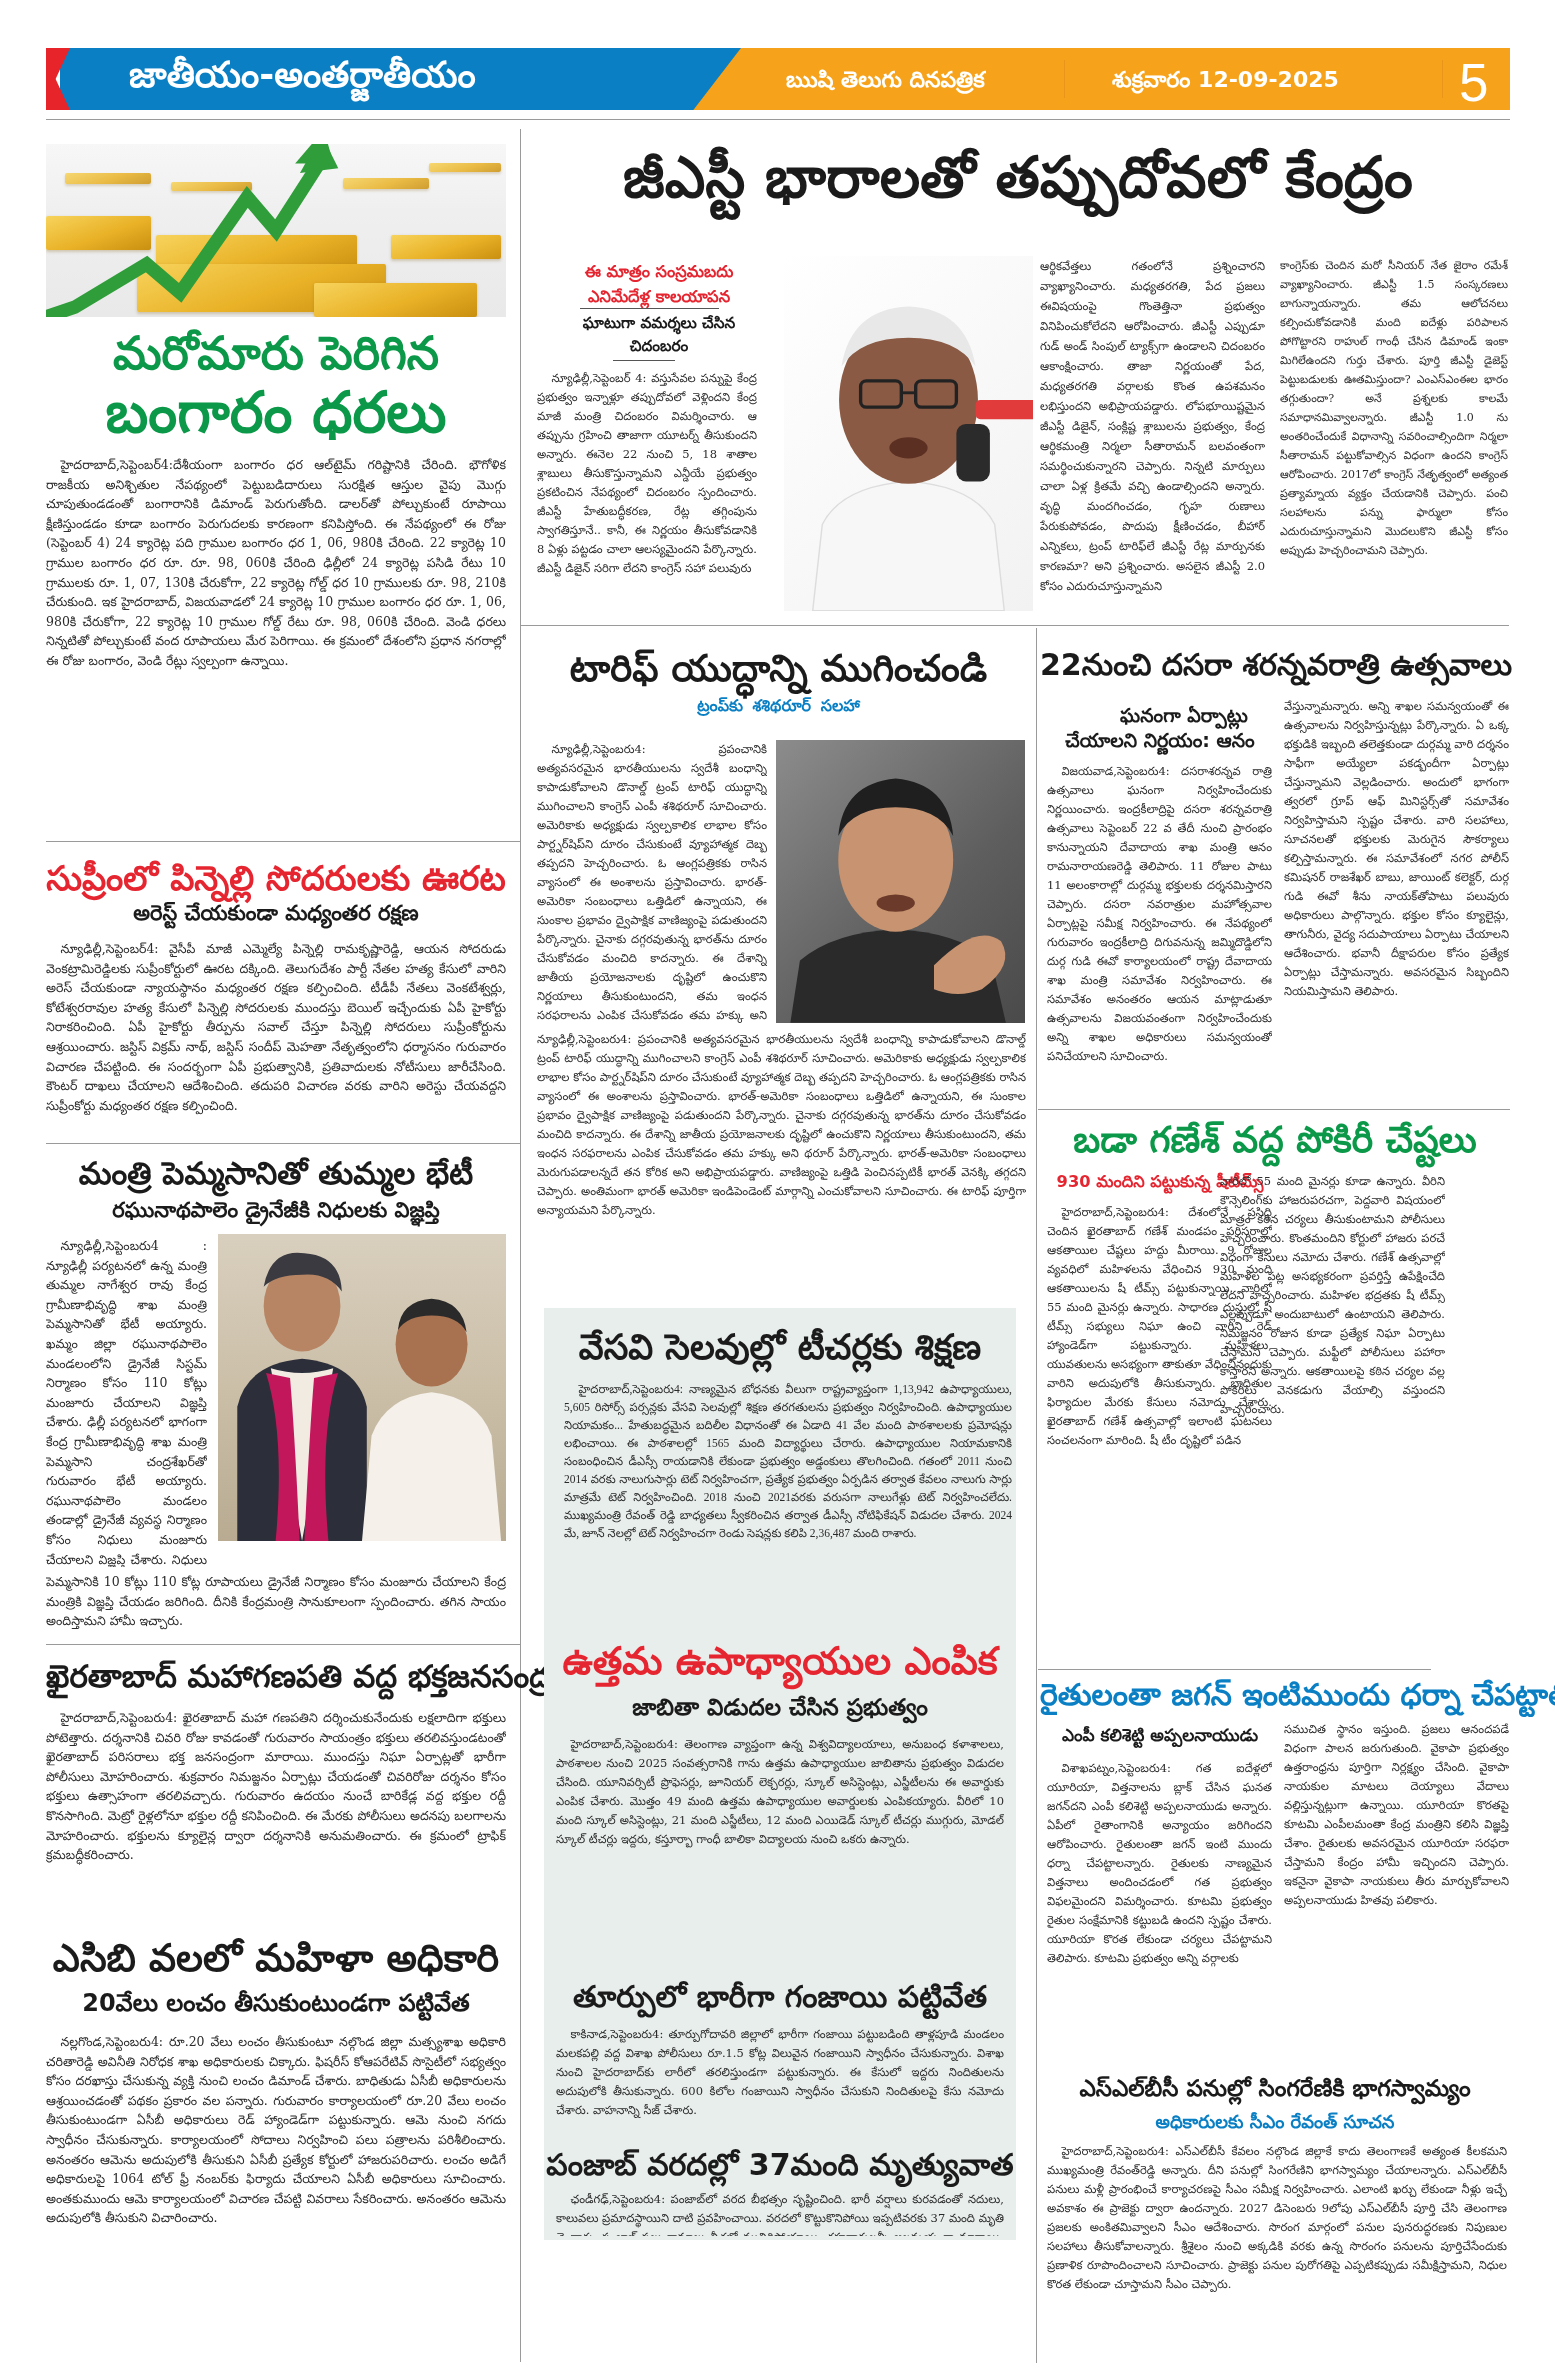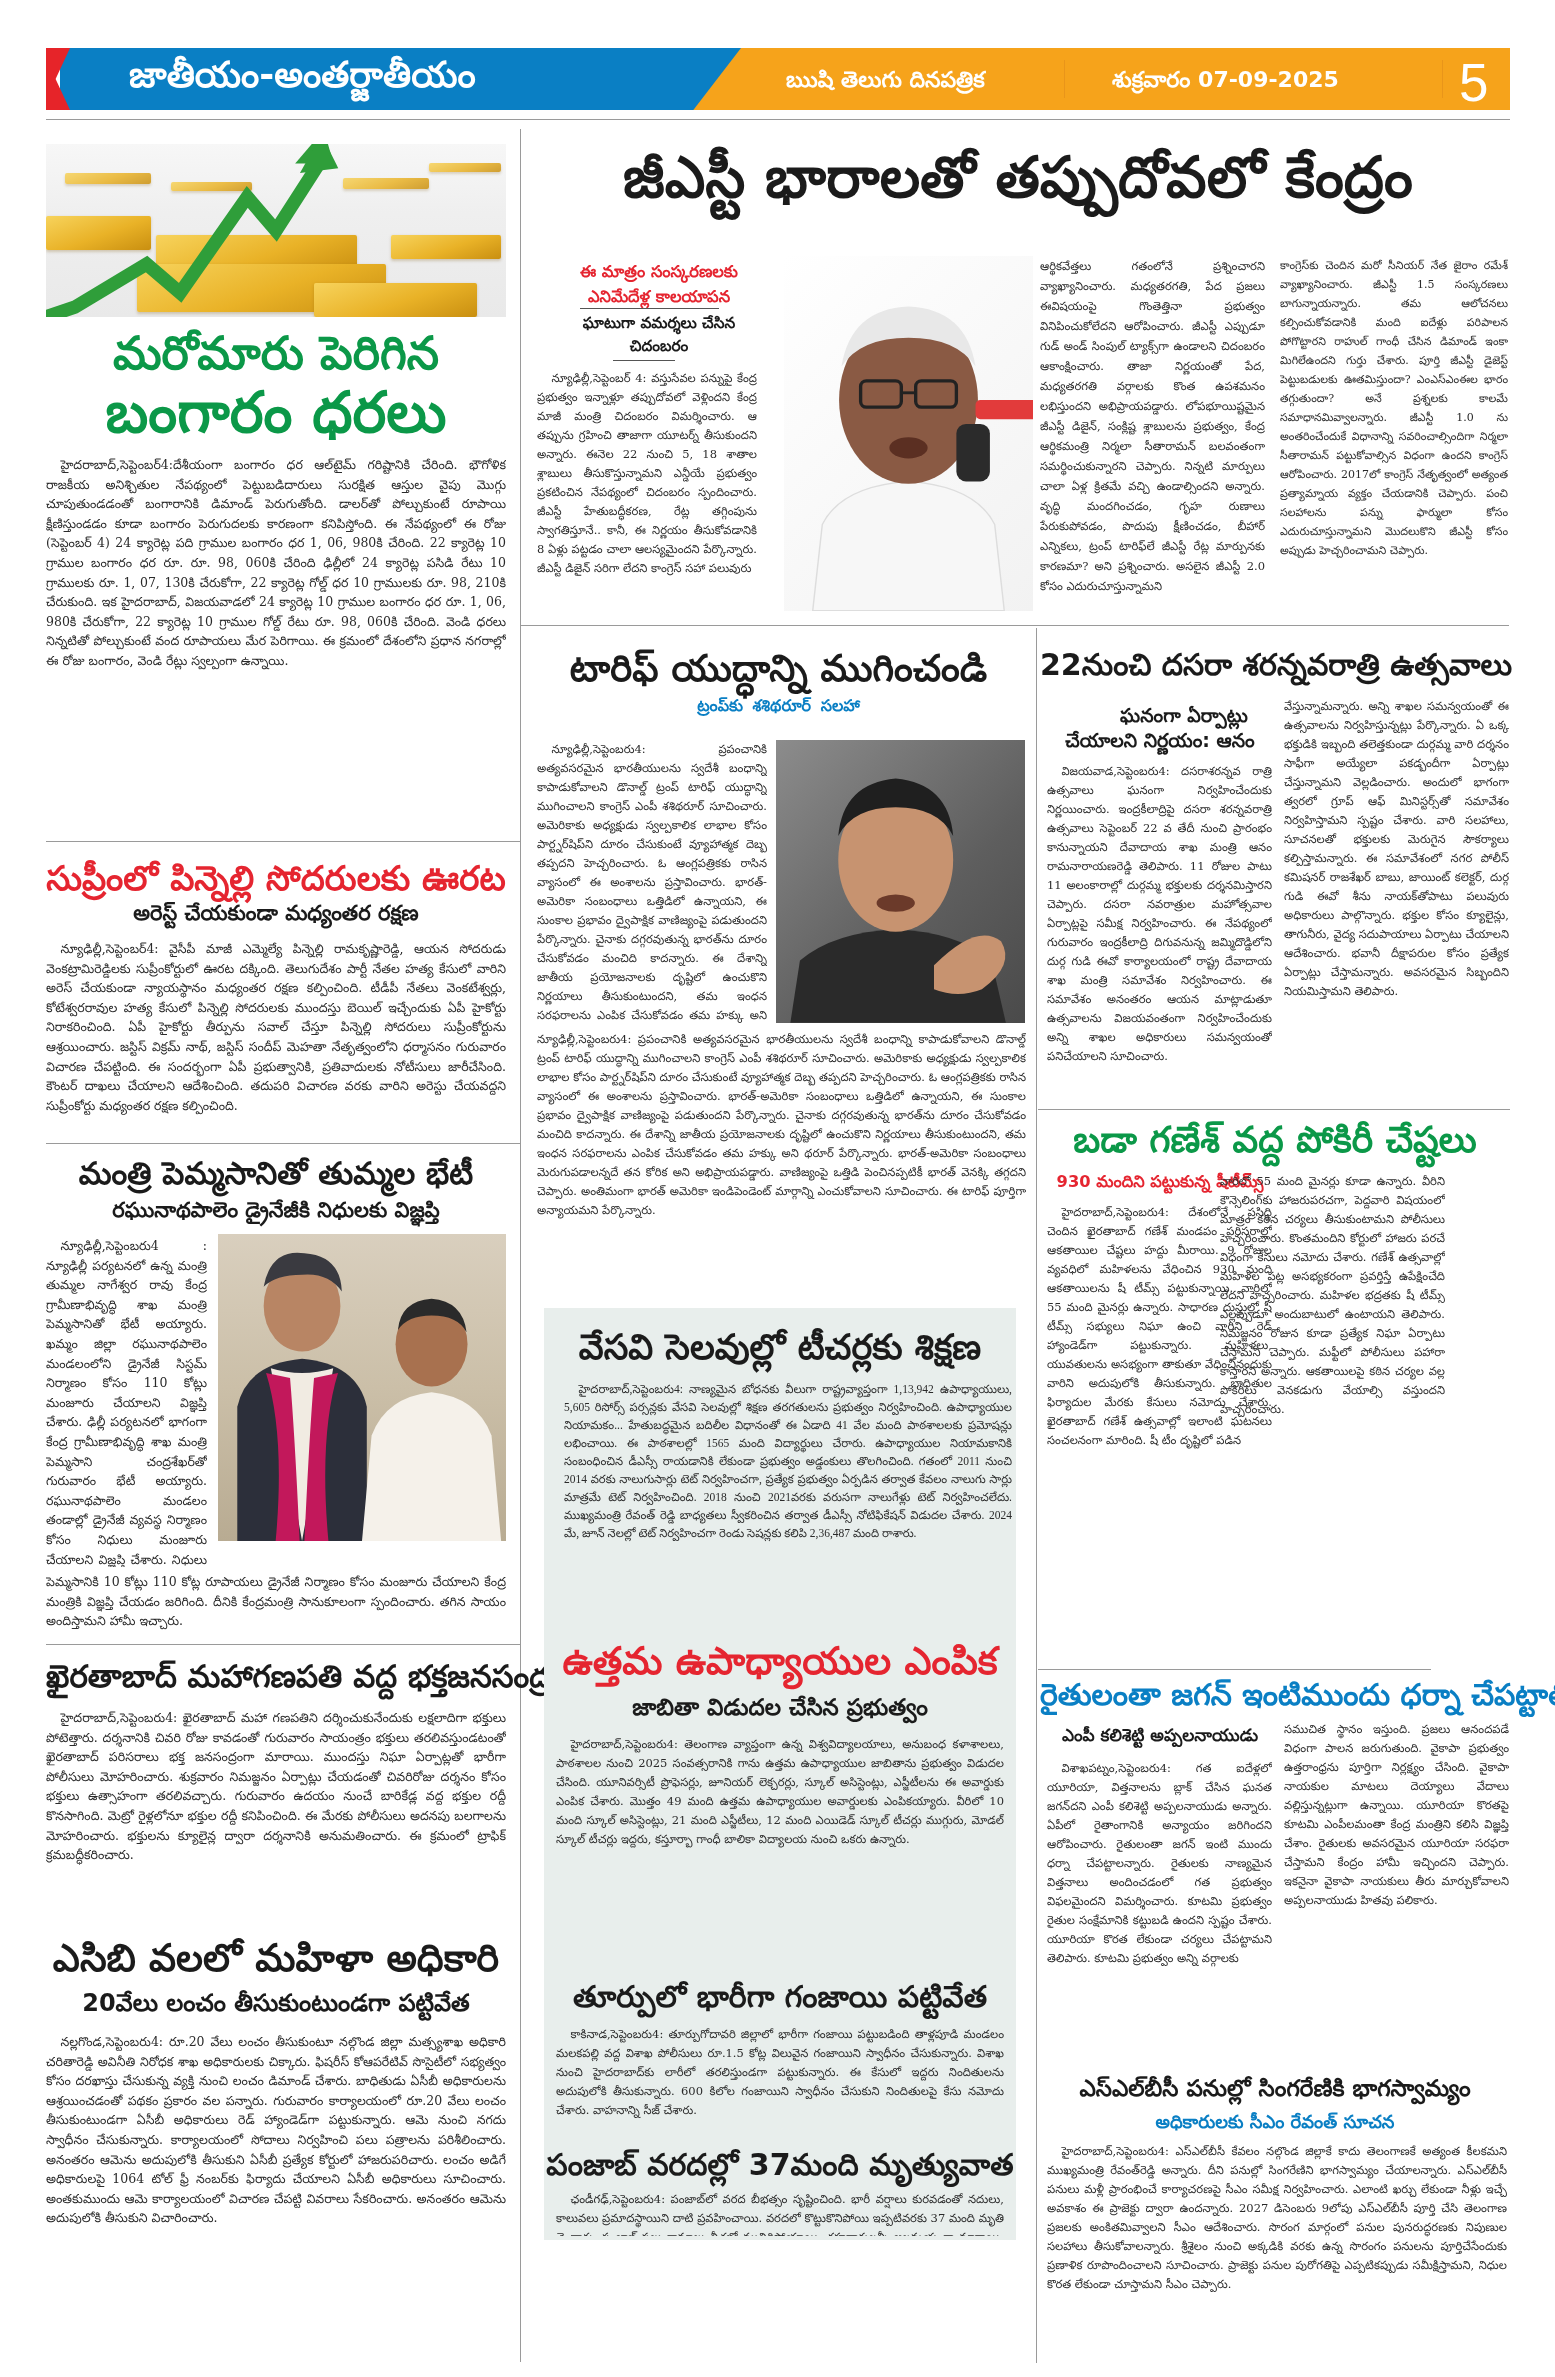--- a/index.html
+++ b/index.html
@@ -35,21 +35,21 @@
 </style>
 </head>
 <body>
 
 <div class="abs hdr-orange"></div>
 <div class="abs hdr-blue"></div>
 <div class="abs hdr-notch"></div>
 <div class="abs hdr-section">జాతీయం-అంతర్జాతీయం</div>
 <div class="abs hdr-paper">ఋషి తెలుగు దినపత్రిక</div>
 <div class="abs hdr-sep" style="left:1064px;"></div>
-<div class="abs hdr-date">శుక్రవారం 07-09-2025</div>
+<div class="abs hdr-date">శుక్రవారం 12-09-2025</div>
 <div class="abs hdr-sep" style="left:1442px;"></div>
 <div class="abs hdr-page">5</div>
 <div class="abs hdr-rule"></div>
 
 <div class="abs vrule" style="left:520px; top:129px; height:2233px;"></div>
 <div class="abs vrule" style="left:1036px; top:628px; height:1735px;"></div>
 
 <div class="abs gold-img">
   <div class="bar" style="left:19px; top:29px; width:86px; height:10.5px; opacity:.85;"></div>
   <div class="bar" style="left:125px; top:38px; width:81px; height:8.6px; opacity:.85;"></div>
@@ -109,21 +109,21 @@
     <p>హైదరాబాద్,సెప్టెంబరు4: ఖైరతాబాద్ మహా గణపతిని దర్శించుకునేందుకు లక్షలాదిగా భక్తులు పోటెత్తారు. దర్శనానికి చివరి రోజు కావడంతో గురువారం సాయంత్రం భక్తులు తరలివస్తుండటంతో ఖైరతాబాద్ పరిసరాలు భక్త జనసంద్రంగా మారాయి. ముందస్తు నిఘా ఏర్పాట్లతో భారీగా పోలీసులు మోహరించారు. శుక్రవారం నిమజ్జనం ఏర్పాట్లు చేయడంతో చివరిరోజు దర్శనం కోసం భక్తులు ఉత్సాహంగా తరలివచ్చారు. గురువారం ఉదయం నుంచే బారికేడ్ల వద్ద భక్తుల రద్దీ కొనసాగింది. మెట్రో రైళ్లలోనూ భక్తుల రద్దీ కనిపించింది. ఈ మేరకు పోలీసులు అదనపు బలగాలను మోహరించారు. భక్తులను క్యూలైన్ల ద్వారా దర్శనానికి అనుమతించారు. ఈ క్రమంలో ట్రాఫిక్ క్రమబద్ధీకరించారు.</p>
   </div>
 
 <div class="abs black-head" style="left:46px; top:1936px; width:460px; font-size:38px;">ఎసిబి వలలో మహిళా అధికారి</div>
 <div class="abs black-head" style="left:46px; top:1989px; width:460px; font-size:24px;">20వేలు లంచం తీసుకుంటుండగా పట్టివేత</div>
 <div class="abs body-text" style="left:46px; top:2032px; width:460px; height:331px;">
     <p>నల్లగొండ,సెప్టెంబరు4: రూ.20 వేలు లంచం తీసుకుంటూ నల్గొండ జిల్లా మత్స్యశాఖ అధికారి చరితారెడ్డి అవినీతి నిరోధక శాఖ అధికారులకు చిక్కారు. ఫిషరీస్ కోఆపరేటివ్ సొసైటీలో సభ్యత్వం కోసం దరఖాస్తు చేసుకున్న వ్యక్తి నుంచి లంచం డిమాండ్ చేశారు. బాధితుడు ఏసీబీ అధికారులను ఆశ్రయించడంతో పథకం ప్రకారం వల పన్నారు. గురువారం కార్యాలయంలో రూ.20 వేలు లంచం తీసుకుంటుండగా ఏసీబీ అధికారులు రెడ్ హ్యాండెడ్‌గా పట్టుకున్నారు. ఆమె నుంచి నగదు స్వాధీనం చేసుకున్నారు. కార్యాలయంలో సోదాలు నిర్వహించి పలు పత్రాలను పరిశీలించారు. అనంతరం ఆమెను అదుపులోకి తీసుకుని ఏసీబీ ప్రత్యేక కోర్టులో హాజరుపరిచారు. లంచం అడిగే అధికారులపై 1064 టోల్ ఫ్రీ నంబర్‌కు ఫిర్యాదు చేయాలని ఏసీబీ అధికారులు సూచించారు. అంతకుముందు ఆమె కార్యాలయంలో విచారణ చేపట్టి వివరాలు సేకరించారు. అనంతరం ఆమెను అదుపులోకి తీసుకుని విచారించారు.</p>
   </div>
 
 <div class="abs black-head" style="left:527px; top:144px; width:982px; font-size:57px;">జీఎస్టీ భారాలతో తప్పుదోవలో కేంద్రం</div>
-<div class="abs red-head" style="left:556px; top:259px; width:206px; font-size:16.3px; white-space:normal; line-height:25px;">ఈ మాత్రం సంస్కరణలకు ఎనిమేదేళ్ల కాలయాపన</div>
+<div class="abs red-head" style="left:556px; top:259px; width:206px; font-size:16.3px; white-space:normal; line-height:25px;">ఈ మాత్రం సంస్రమబదు ఎనిమేదేళ్ల కాలయాపన</div>
 <div class="abs sub-rule" style="left:580px; top:308px; width:139px;"></div>
 <div class="abs black-head" style="left:556px; top:312px; width:206px; font-size:15.3px; white-space:normal; line-height:23px;">ఘాటుగా వమర్శలు చేసిన చిదంబరం</div>
 <div class="abs sub-rule" style="left:613px; top:360px; width:62px;"></div>
 <div class="abs body-text" style="left:537px; top:369px; width:220px; height:249px; font-size:11.5px; line-height:19px;">
     <p>న్యూఢిల్లీ,సెప్టెంబర్ 4: వస్తుసేవల పన్నుపై కేంద్ర ప్రభుత్వం ఇన్నాళ్లూ తప్పుదోవలో వెళ్లిందని కేంద్ర మాజీ మంత్రి చిదంబరం విమర్శించారు. ఆ తప్పును గ్రహించి తాజాగా యూటర్న్ తీసుకుందని అన్నారు. ఈనెల 22 నుంచి 5, 18 శాతాల శ్లాబులు తీసుకొస్తున్నామని ఎన్డీయే ప్రభుత్వం ప్రకటించిన నేపథ్యంలో చిదంబరం స్పందించారు. జీఎస్టీ హేతుబద్ధీకరణ, రేట్ల తగ్గింపును స్వాగతిస్తూనే.. కానీ, ఈ నిర్ణయం తీసుకోవడానికి 8 ఏళ్లు పట్టడం చాలా ఆలస్యమైందని పేర్కొన్నారు. జీఎస్టీ డిజైన్ సరిగా లేదని కాంగ్రెస్ సహా పలువురు</p>
   </div>
 <div class="abs photo" style="left:784px; top:256px; width:249px; height:355px; background:linear-gradient(135deg,#ffffff 0%,#f2f2f2 100%);">
   <svg width="249" height="355" viewBox="0 0 520 740">
     <path d="M60 740 L80 560 Q120 480 260 470 Q400 480 440 560 L460 740Z" fill="#f7f7f7" stroke="#ddd" stroke-width="3"></path>
     <ellipse cx="260" cy="300" rx="145" ry="175" fill="#8a5a44"></ellipse>

